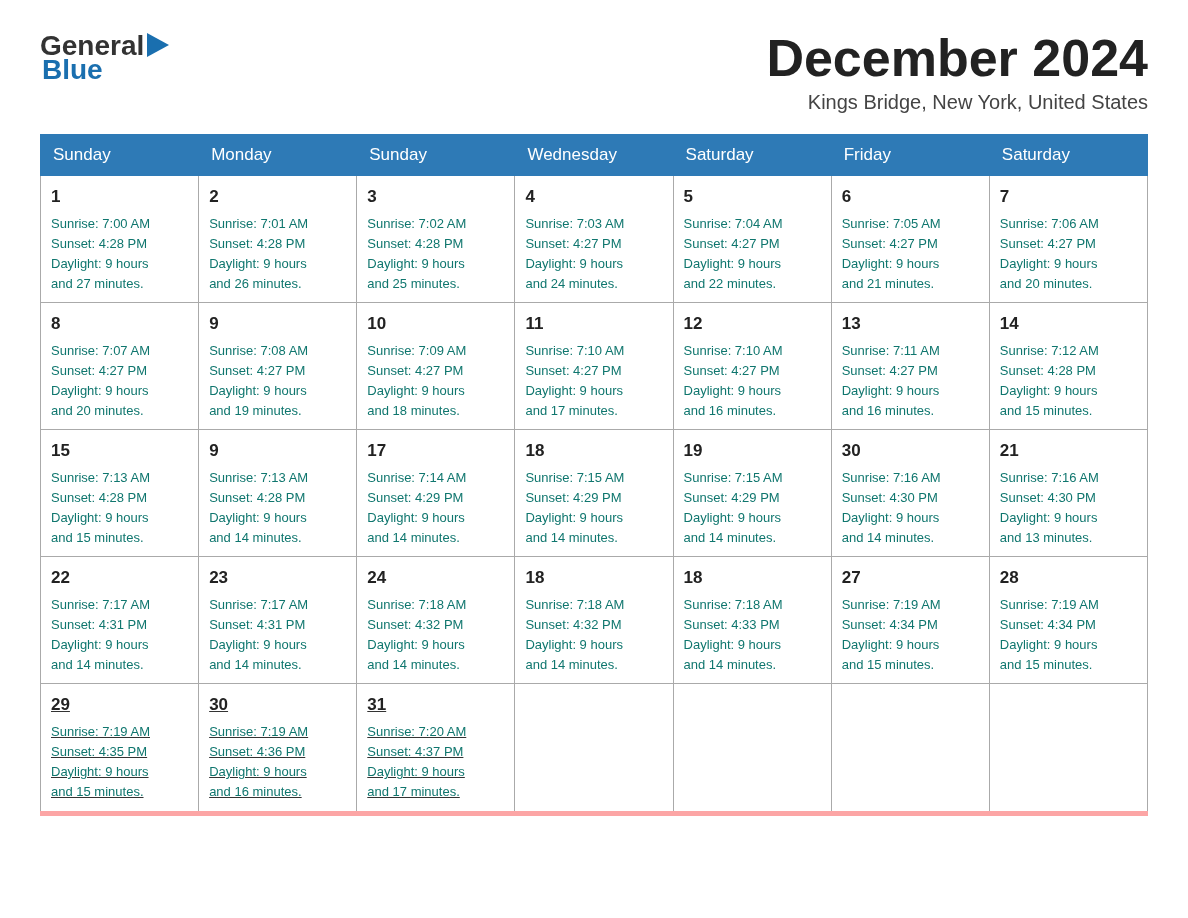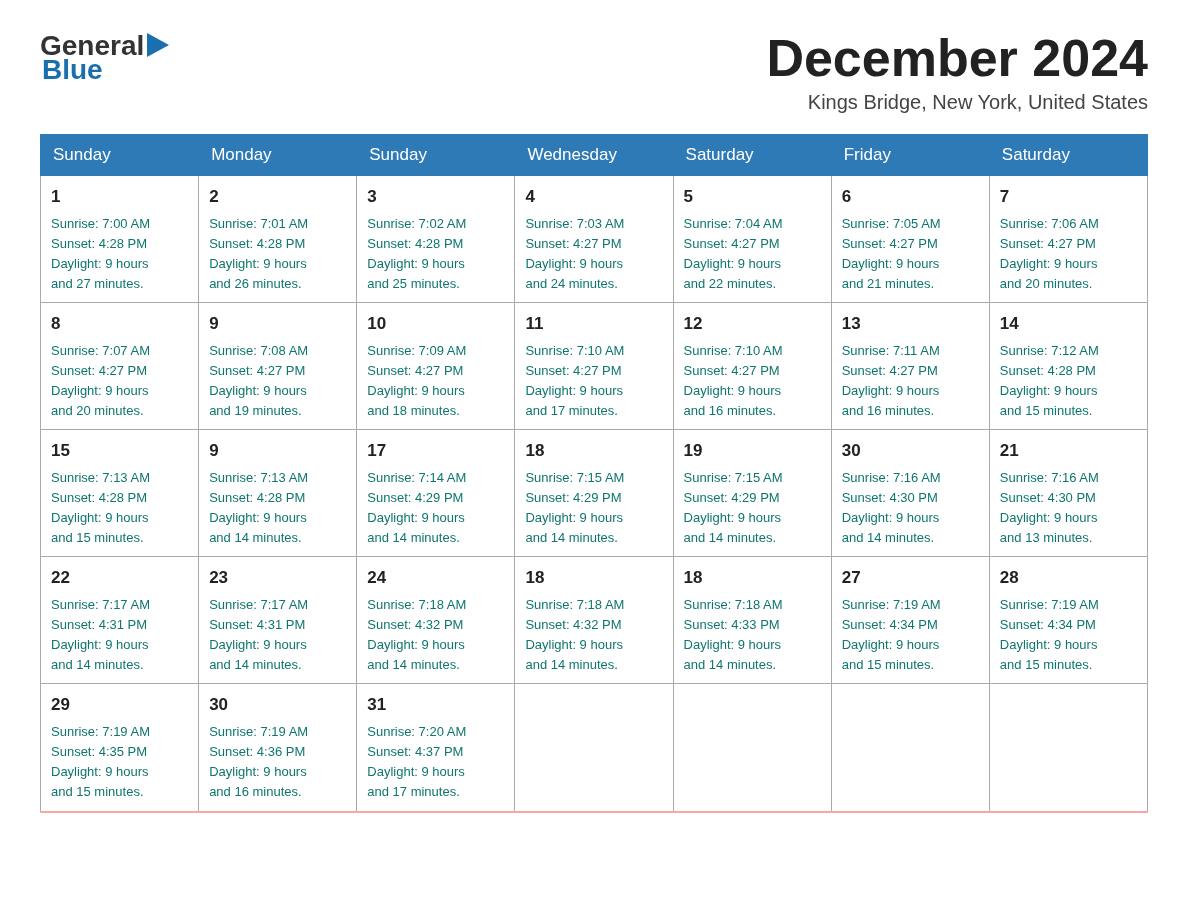--- a/index.html
+++ b/index.html
@@ -80,21 +80,22 @@
       color: #222;
       display: block;
       margin-bottom: 4px;
     }
     .day-info {
       font-size: 13px;
       color: #0f766e;
       line-height: 1.55;
     }
     .calendar tr:last-child td {
-      border-bottom: 2px solid #fca5a5;
+      border-bottom: 5px solid #fca5a5;
+      text-decoration: underline;
     }
     .empty-cell {
       background: #fff;
     }
   </style>
 </head>
 <body>
 
 <div class="header">
   <div class="logo-container">

